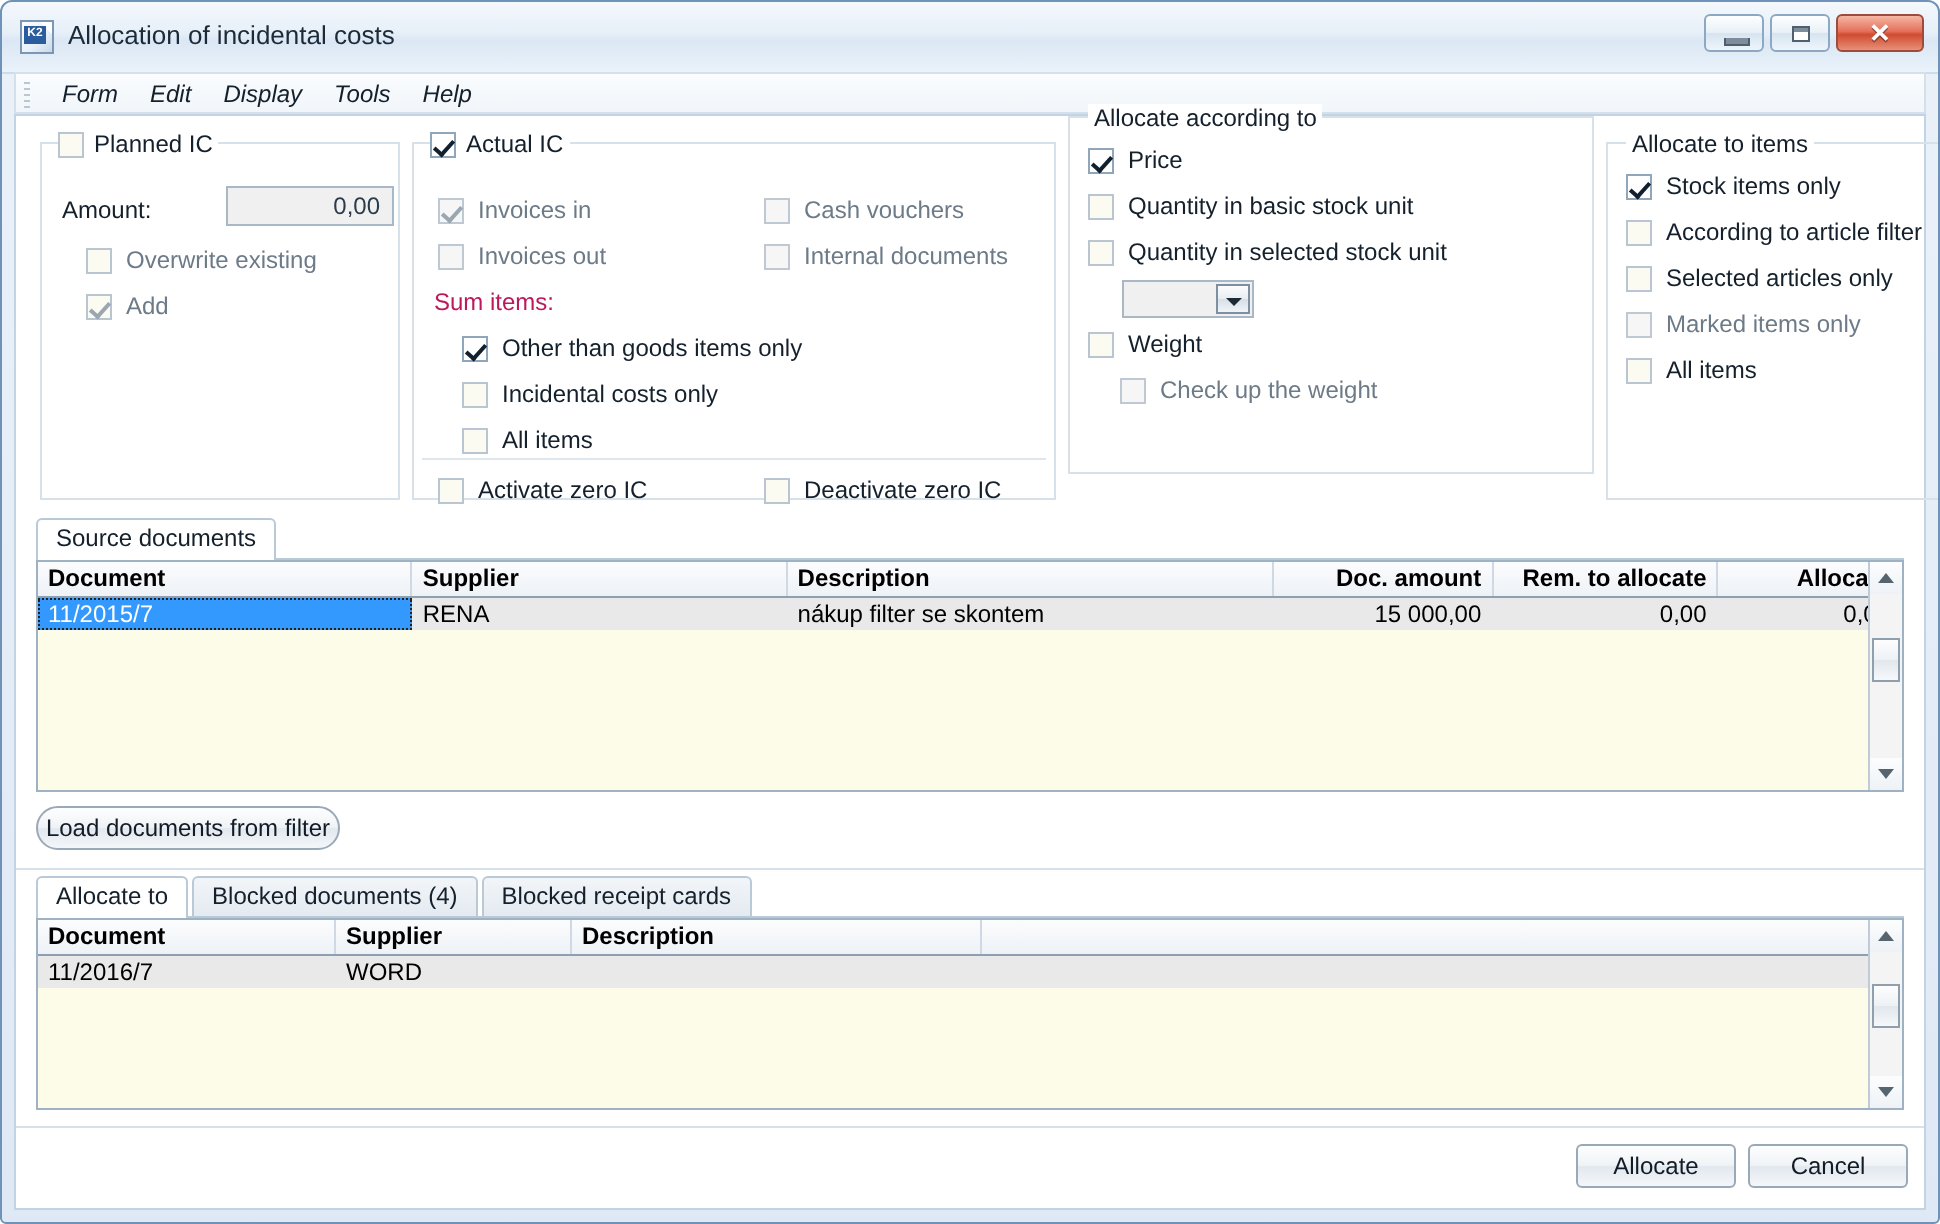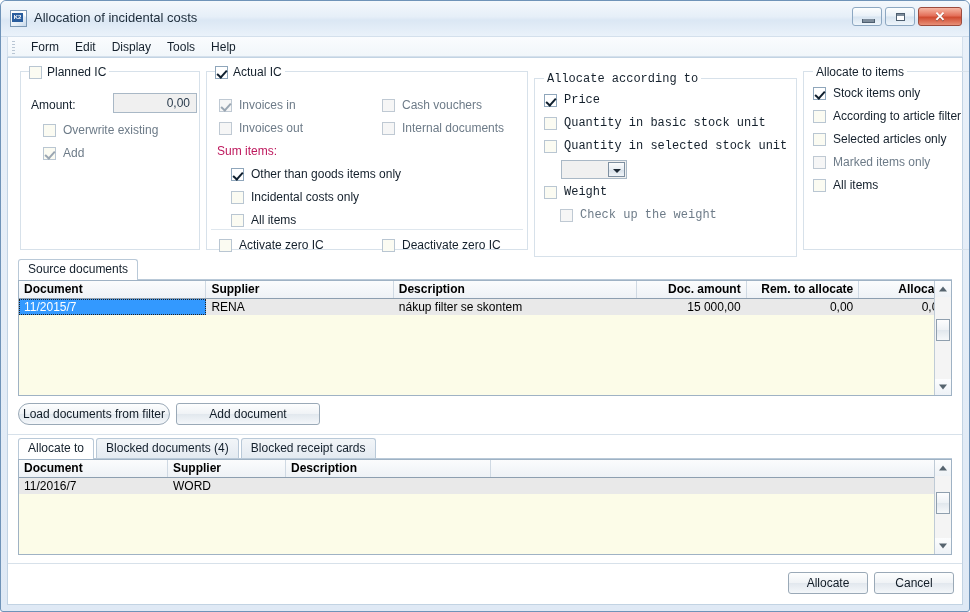--- a/index.html
+++ b/index.html
@@ -122,20 +122,21 @@
     left: 4px; top: 4px;
     width: 3px; height: 13px;
     background-image: repeating-linear-gradient(180deg,#b9c6d4 0 1px, transparent 1px 3px);
   }
   .menu-items { position:absolute; left: 15px; top: 0; height: 100%; display: flex; align-items: center; }
   .menu-item {
     padding: 8px 8px;
     font-size: 12px;
     color: #14202c;
     cursor: default;
+    font-style: italic;
   }
 
   
   .panel {
     position: absolute;
     left: 6px; top: 56px; right: 6px; bottom: 6px;
     background: #ffffff;
     border: 1px solid #c2d3e3;
     box-sizing: border-box;
   }
@@ -159,21 +160,21 @@
     font-size: 12px;
     color: #14202c;
     white-space: nowrap;
   }
   .gbox > .legend.cb-legend { left: 8px; padding-left: 0; display: flex; align-items: center; gap: 5px; }
   .gbox > .legend.plain { left: 9px; }
 
   
   #g-planned { left: 12px;  top: 13px; width: 180px; height: 179px; }
   #g-actual  { left: 198px; top: 13px; width: 322px; height: 179px; }
-  #g-accord  { left: 526px; top: 20px; width: 263px; height: 179px; font-family: Liberation Mono, monospace; }
+  #g-accord  { left: 526px; top: 0; width: 263px; height: 179px; }
   #g-items   { left: 795px; top: 13px; width: 168px; height: 179px; }
 
   .actual-sep {
     position: absolute;
     left: 4px; right: 4px;
     top: 157px;
     border-top: 1px solid #dfe7ee;
   }
 
   
@@ -644,21 +645,20 @@
             <span class="tri"></span>
           </div>
         <div class="sb-thumb" style="top:38px;"></div>
         <div class="sb-btn down">
             <span class="tri"></span>
           </div>
       </div>
     </div>
 
     <div class="btn" style="left:10px; top:345px; width:152px;border-radius:11px;">Load documents from filter</div>
-    <div class="btn" style="left:168px; top:345px; width:144px;">Add document</div>
 
     <div class="bottom-sep" style="left:0; top:376px;"></div>
 
     <div class="tabstrip" style="left:10px; top:380px; right:10px;">
       <div class="tab active">Allocate to</div>
       <div class="tab">Blocked documents (4)</div>
       <div class="tab">Blocked receipt cards</div>
     </div>
     <div class="tabline" style="left:10px; top:400px; right:10px;"></div>
 

